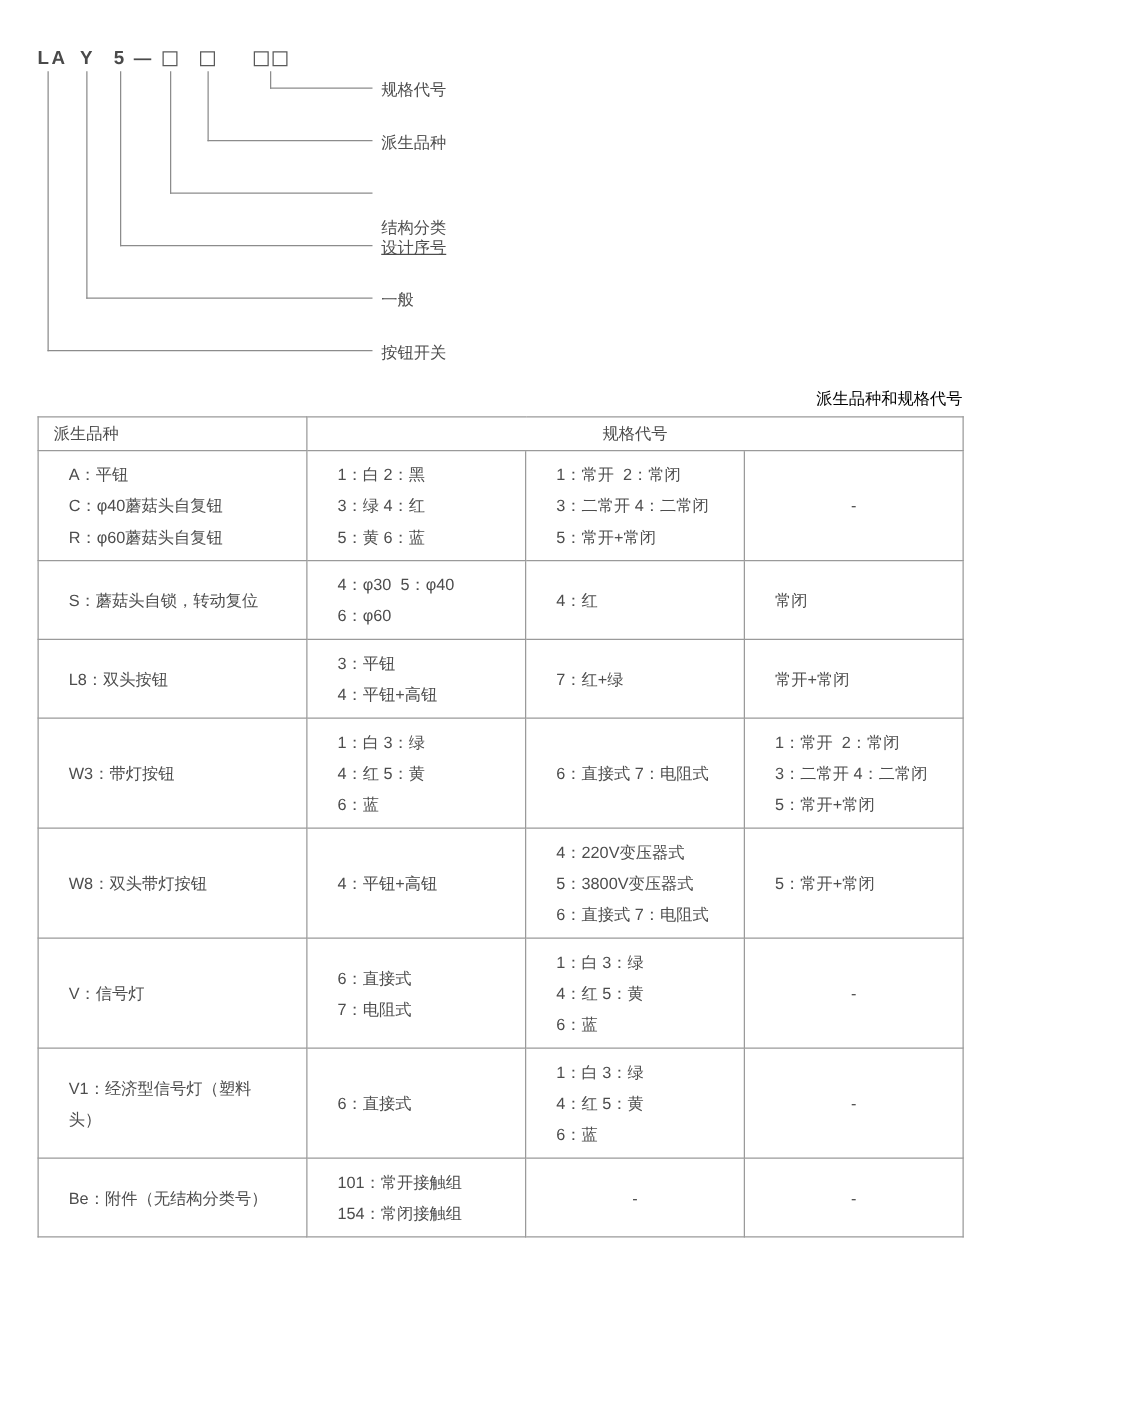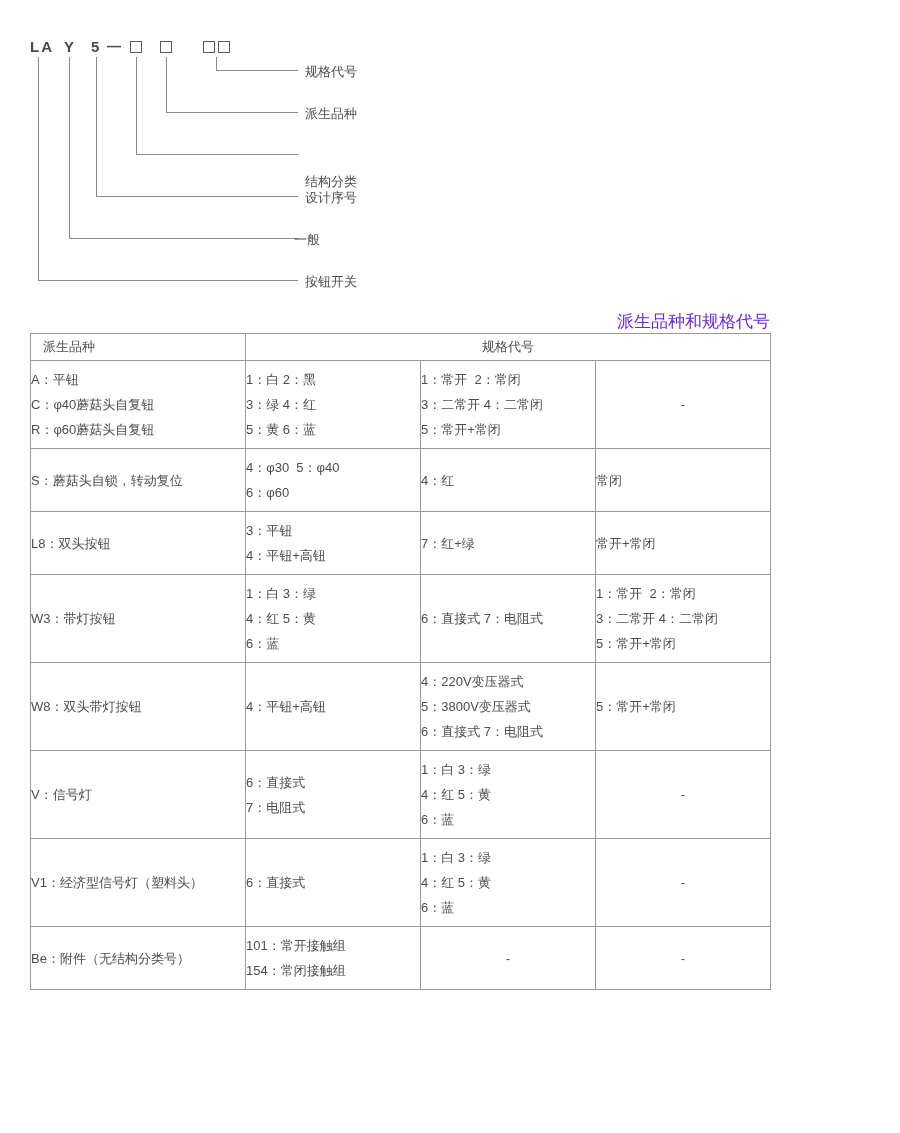--- a/index.html
+++ b/index.html
@@ -31,37 +31,37 @@
     border-bottom: 1px solid #8c8c8c;
   }
   .lead-label {
     position: absolute;
     font-size: 13px; color: #4d4d4d; white-space: nowrap;
   }
 
   
   .caption {
     position: absolute; top: 310px; left: 30px; width: 740px;
-    text-align: right; font-size: 17px; color: #6d28d9;
+    text-align: right; font-size: 13px; color: #000000;
   }
 
   
   table.spec-table {
     position: absolute; top: 333px; left: 30px;
     width: 740px; border-collapse: collapse; table-layout: fixed;
     background: #fff;
   }
   col.c1 { width: 215px; }
   col.c2 { width: 175px; }
   col.c3 { width: 175px; }
   col.c4 { width: 175px; }
   .spec-table th, .spec-table td {
     border: 1px solid #9a9a9a;
     font-size: 13px; font-weight: normal; color: #4d4d4d;
-    padding: 6px 0;
+    padding: 6px 24px;
     line-height: 25px;
     vertical-align: middle;
     text-align: left;
     white-space: pre-wrap;
   }
   .spec-table thead th { padding: 3px 12px; line-height: 20px; }
   .spec-table th.h-spec { text-align: center; }
   .spec-table td.center { text-align: center; }
 </style>
 </head>
@@ -83,22 +83,22 @@
     <div class="lead-line" style="left:216px; top:57px; width:82px;  height:14px;"></div>
     <div class="lead-line" style="left:166px; top:57px; width:132px; height:56px;"></div>
     <div class="lead-line" style="left:136px; top:57px; width:162px; height:98px;"></div>
     <div class="lead-line" style="left:96px;  top:57px; width:202px; height:140px;"></div>
     <div class="lead-line" style="left:69px;  top:57px; width:229px; height:182px;"></div>
     <div class="lead-line" style="left:38px;  top:57px; width:260px; height:224px;"></div>
 
     <span class="lead-label" style="left:305px; top:63px;">规格代号</span>
     <span class="lead-label" style="left:305px; top:105px;">派生品种</span>
     <span class="lead-label" style="left:305px; top:147px;margin-top:26px;">结构分类</span>
-    <span class="lead-label" style="left:305px; top:189px;">设计序号</span>
-    <span class="lead-label" style="left:294px; top:231px;">一般</span>
+    <span class="lead-label" style="left:305px; top:189px;text-decoration:underline;">设计序号</span>
+    <span class="lead-label" style="left:305px; top:231px;">一般</span>
     <span class="lead-label" style="left:305px; top:273px;text-align:center;">按钮开关</span>
   </div>
 
   <div class="caption">派生品种和规格代号</div>
 
   <table class="spec-table">
     <colgroup>
         <col class="c1">
         <col class="c2">
         <col class="c3">

